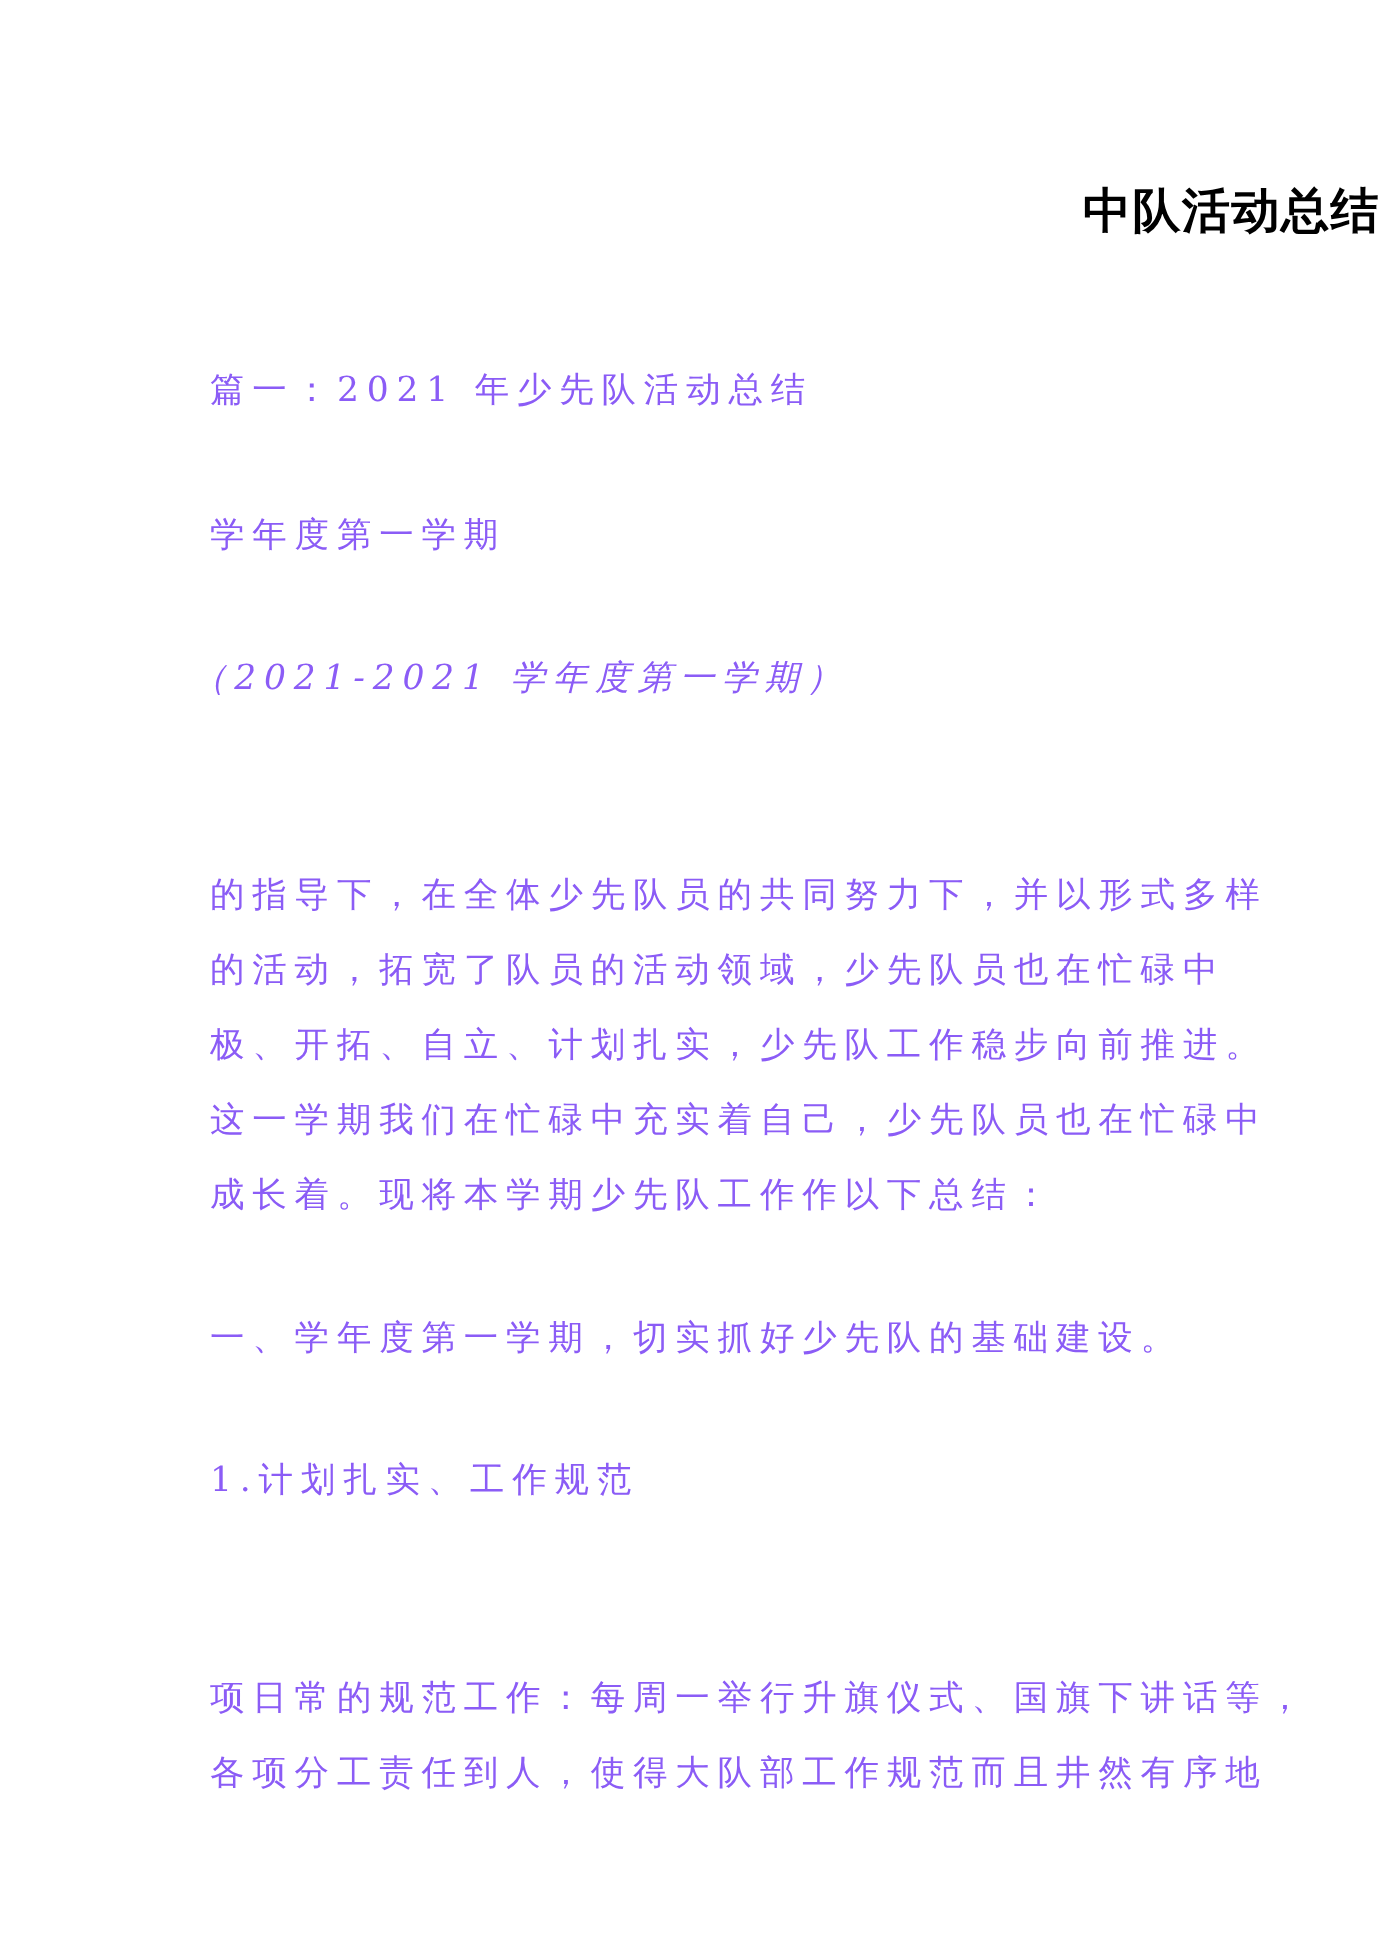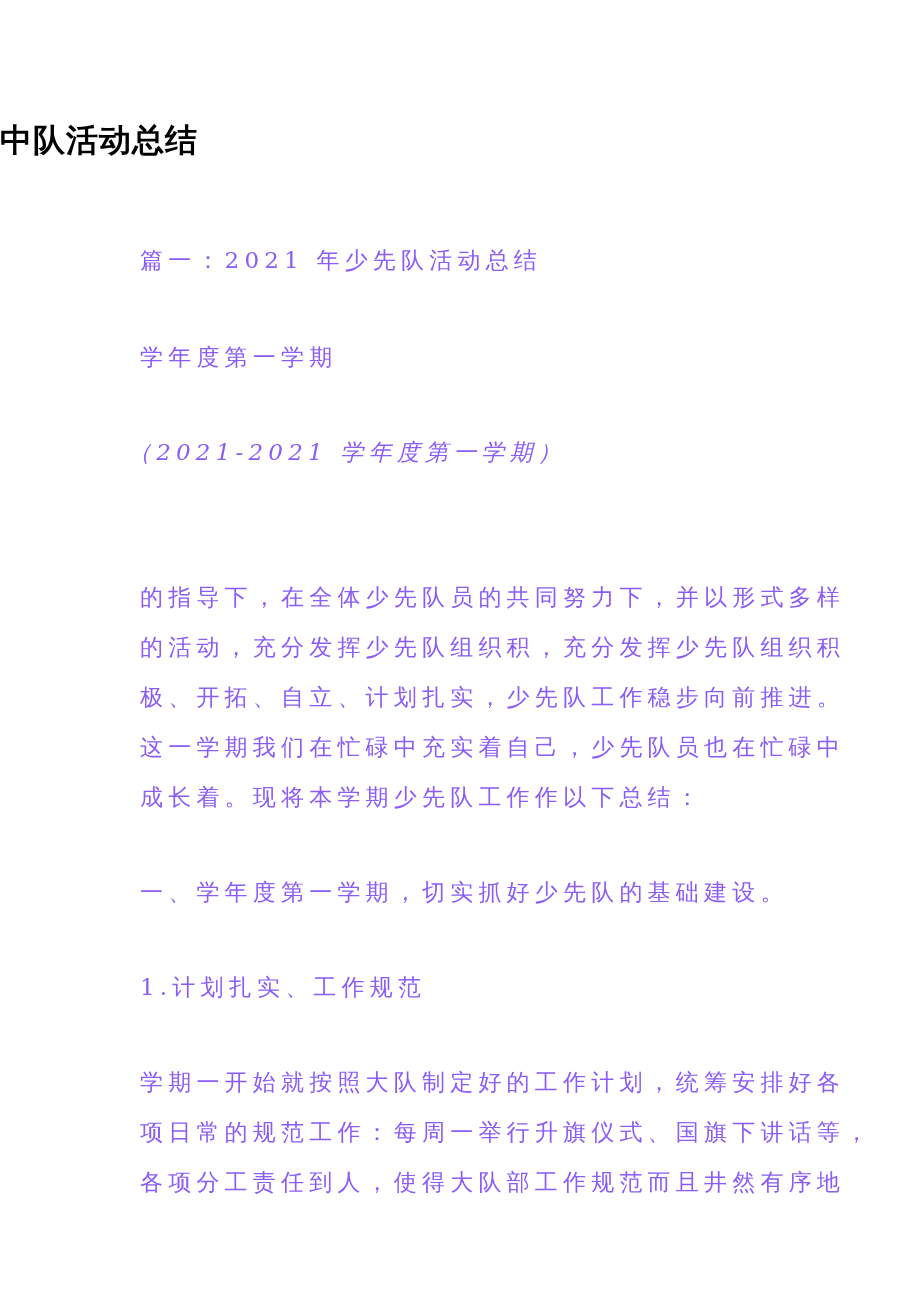--- a/index.html
+++ b/index.html
@@ -1,19 +1,19 @@
 <!DOCTYPE html>
 <html><head>
 <meta charset="utf-8">
 <style>
   html, body { margin: 0; padding: 0; background: #ffffff; }
   body { width: 920px; height: 1302px; position: relative; overflow: hidden; }
   .page { position: absolute; left: 0; top: 0; width: 920px; height: 1302px; background: #fff; }
   .title {
-    position: absolute; left: 0; top: 118px; width: 920px; text-align: left;
+    position: absolute; left: 0; top: 118px; width: 920px; text-align: right;
     font-family: "DejaVu Sans", sans-serif; font-weight: bold; font-size: 32px;
     color: #000; letter-spacing: 1px; line-height: 44px;
   }
   .line {
     position: absolute; left: 140px; white-space: nowrap;
     font-family: "DejaVu Serif", serif; font-size: 23px; color: #8b5cf6;
     letter-spacing: 5.2px; line-height: 30px;
   }
   .p-indent-paren { left: 128px; font-style: italic; }
 </style>
@@ -21,24 +21,23 @@
 <body>
 
 <div class="page">
   <div class="title">中队活动总结</div>
 
   <div class="line" style="top:245px">篇一：2021 年少先队活动总结</div>
   <div class="line" style="top:342px">学年度第一学期</div>
   <div class="line p-indent-paren" style="top:437px">（2021-2021 学年度第一学期）</div>
 
   <div class="line" style="top:582px">的指导下，在全体少先队员的共同努力下，并以形式多样</div>
-  <div class="line" style="top:632px">的活动，充分发挥少先队组织积，充分发挥少先队组织积</div>
+  <div class="line" style="top:632px">的活动，拓宽了队员的活动领域，少先队员也在忙碌中</div>
   <div class="line" style="top:682px">极、开拓、自立、计划扎实，少先队工作稳步向前推进。</div>
   <div class="line" style="top:732px">这一学期我们在忙碌中充实着自己，少先队员也在忙碌中</div>
   <div class="line" style="top:782px">成长着。现将本学期少先队工作作以下总结：</div>
 
   <div class="line" style="top:877px">一、学年度第一学期，切实抓好少先队的基础建设。</div>
   <div class="line" style="top:972px">1.计划扎实、工作规范</div>
 
-  <div class="line" style="top:1067px">学期一开始就按照大队制定好的工作计划，统筹安排好各</div>
   <div class="line" style="top:1117px">项日常的规范工作：每周一举行升旗仪式、国旗下讲话等，</div>
   <div class="line" style="top:1167px">各项分工责任到人，使得大队部工作规范而且井然有序地</div>
 </div>
 
 </body></html>

